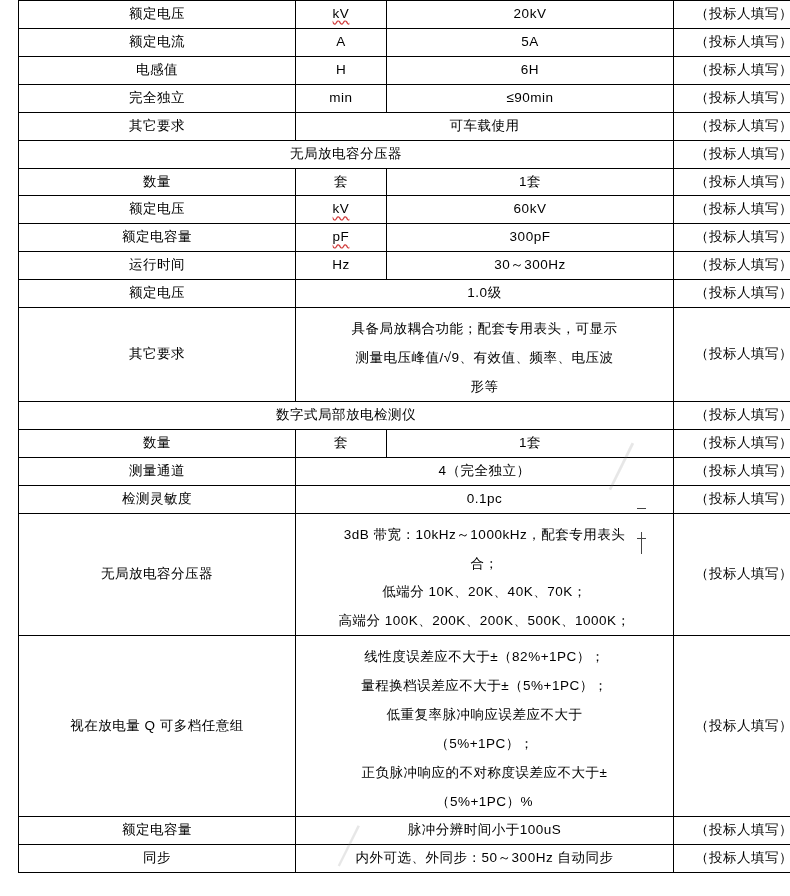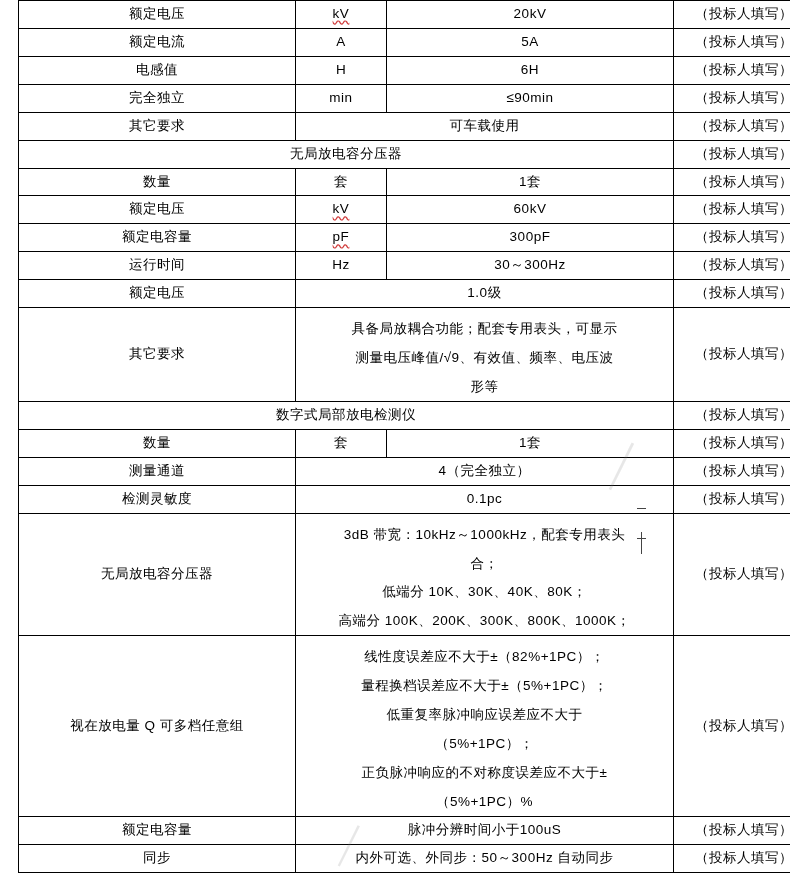--- a/index.html
+++ b/index.html
@@ -193,22 +193,22 @@
         <td class="c-name">检测灵敏度</td>
         <td colspan="2">0.1pc</td>
         <td class="c-fill">（投标人填写）</td>
       </tr>
 
       <tr>
         <td class="c-name">无局放电容分压器</td>
         <td colspan="2" class="multiline">
           <span class="ln">3dB 带宽：10kHz～1000kHz，配套专用表头</span>
           <span class="ln">合；</span>
-          <span class="ln">低端分 10K、30K、40K、80K；</span>
-          <span class="ln">高端分 100K、200K、300K、800K、1000K；</span>
+          <span class="ln">低端分 10K、20K、40K、70K；</span>
+          <span class="ln">高端分 100K、200K、200K、500K、1000K；</span>
         </td>
         <td class="c-fill">（投标人填写）</td>
       </tr>
 
       <tr>
         <td class="c-name">视在放电量 Q 可多档任意组</td>
         <td colspan="2" class="multiline">
           <span class="ln">线性度误差应不大于±（82%+1PC）；</span>
           <span class="ln">量程换档误差应不大于±（5%+1PC）；</span>
           <span class="ln">低重复率脉冲响应误差应不大于</span>

